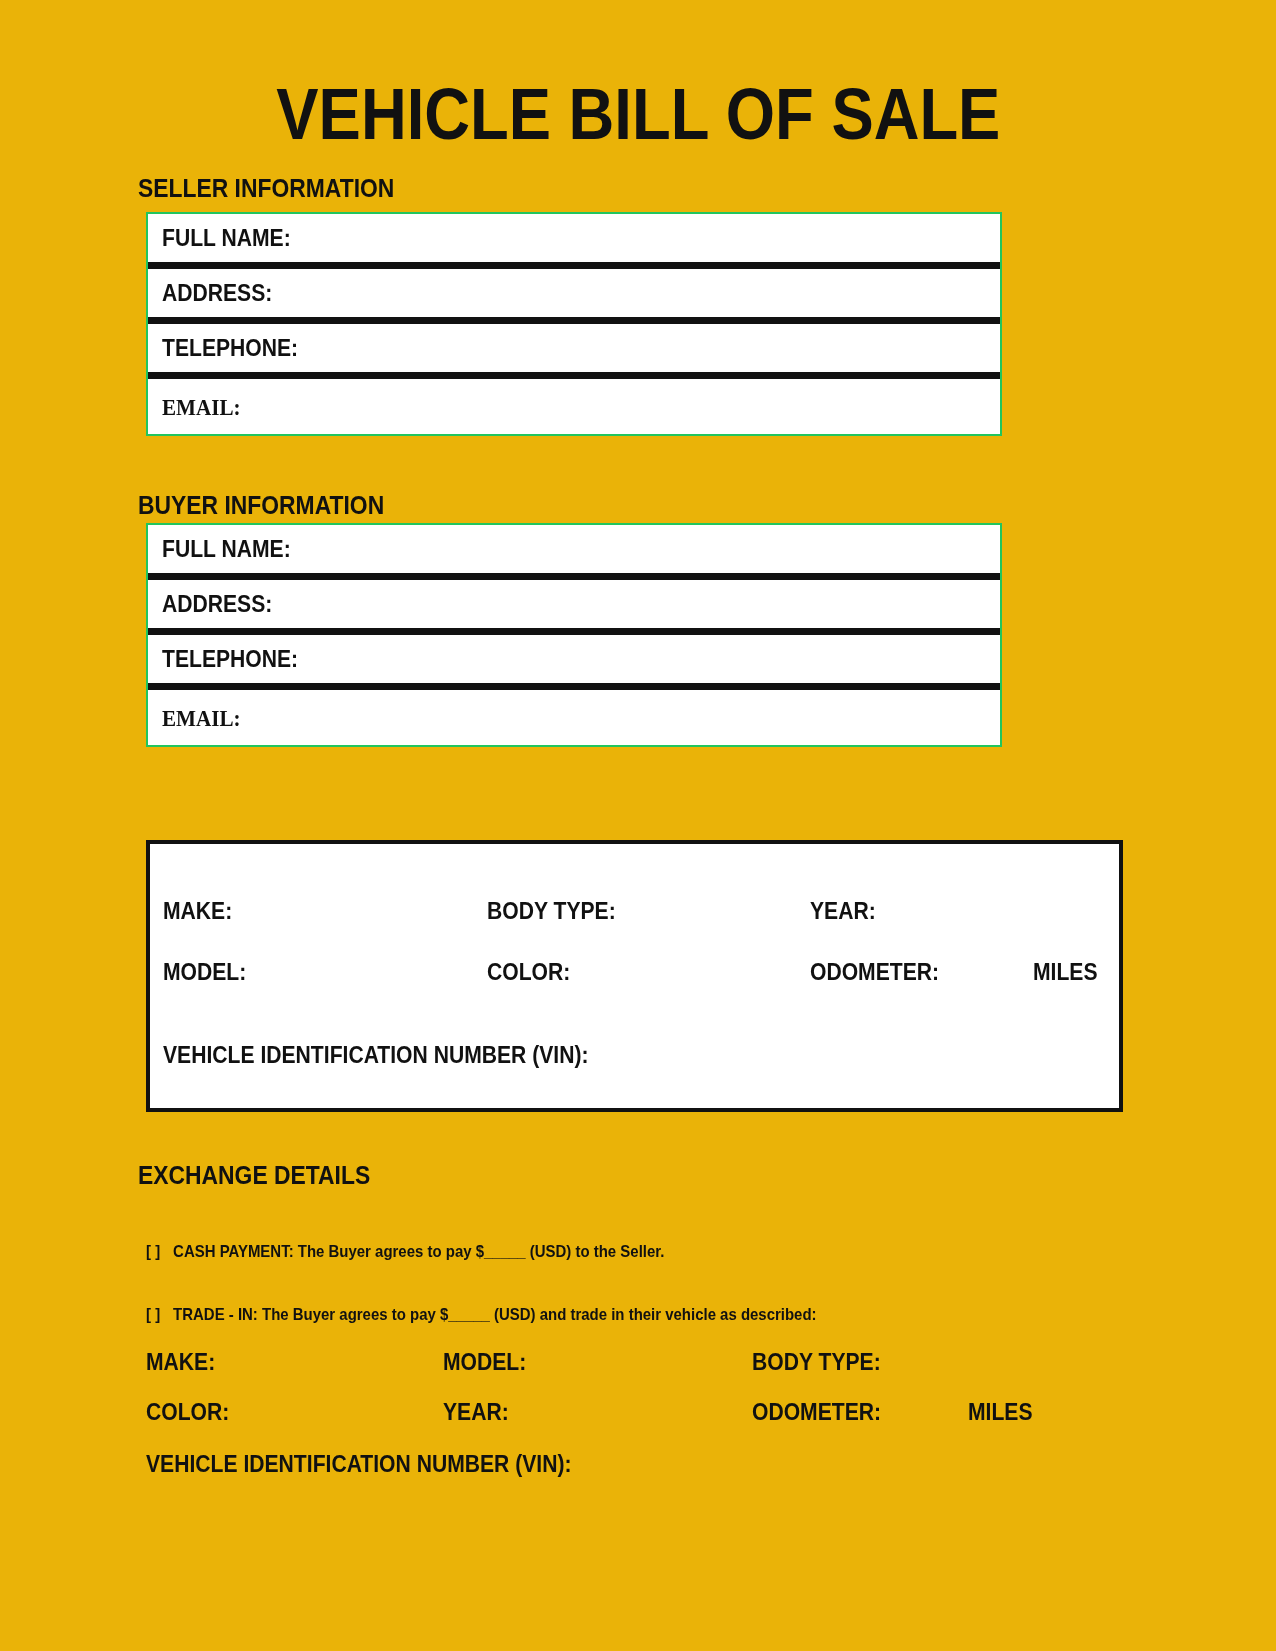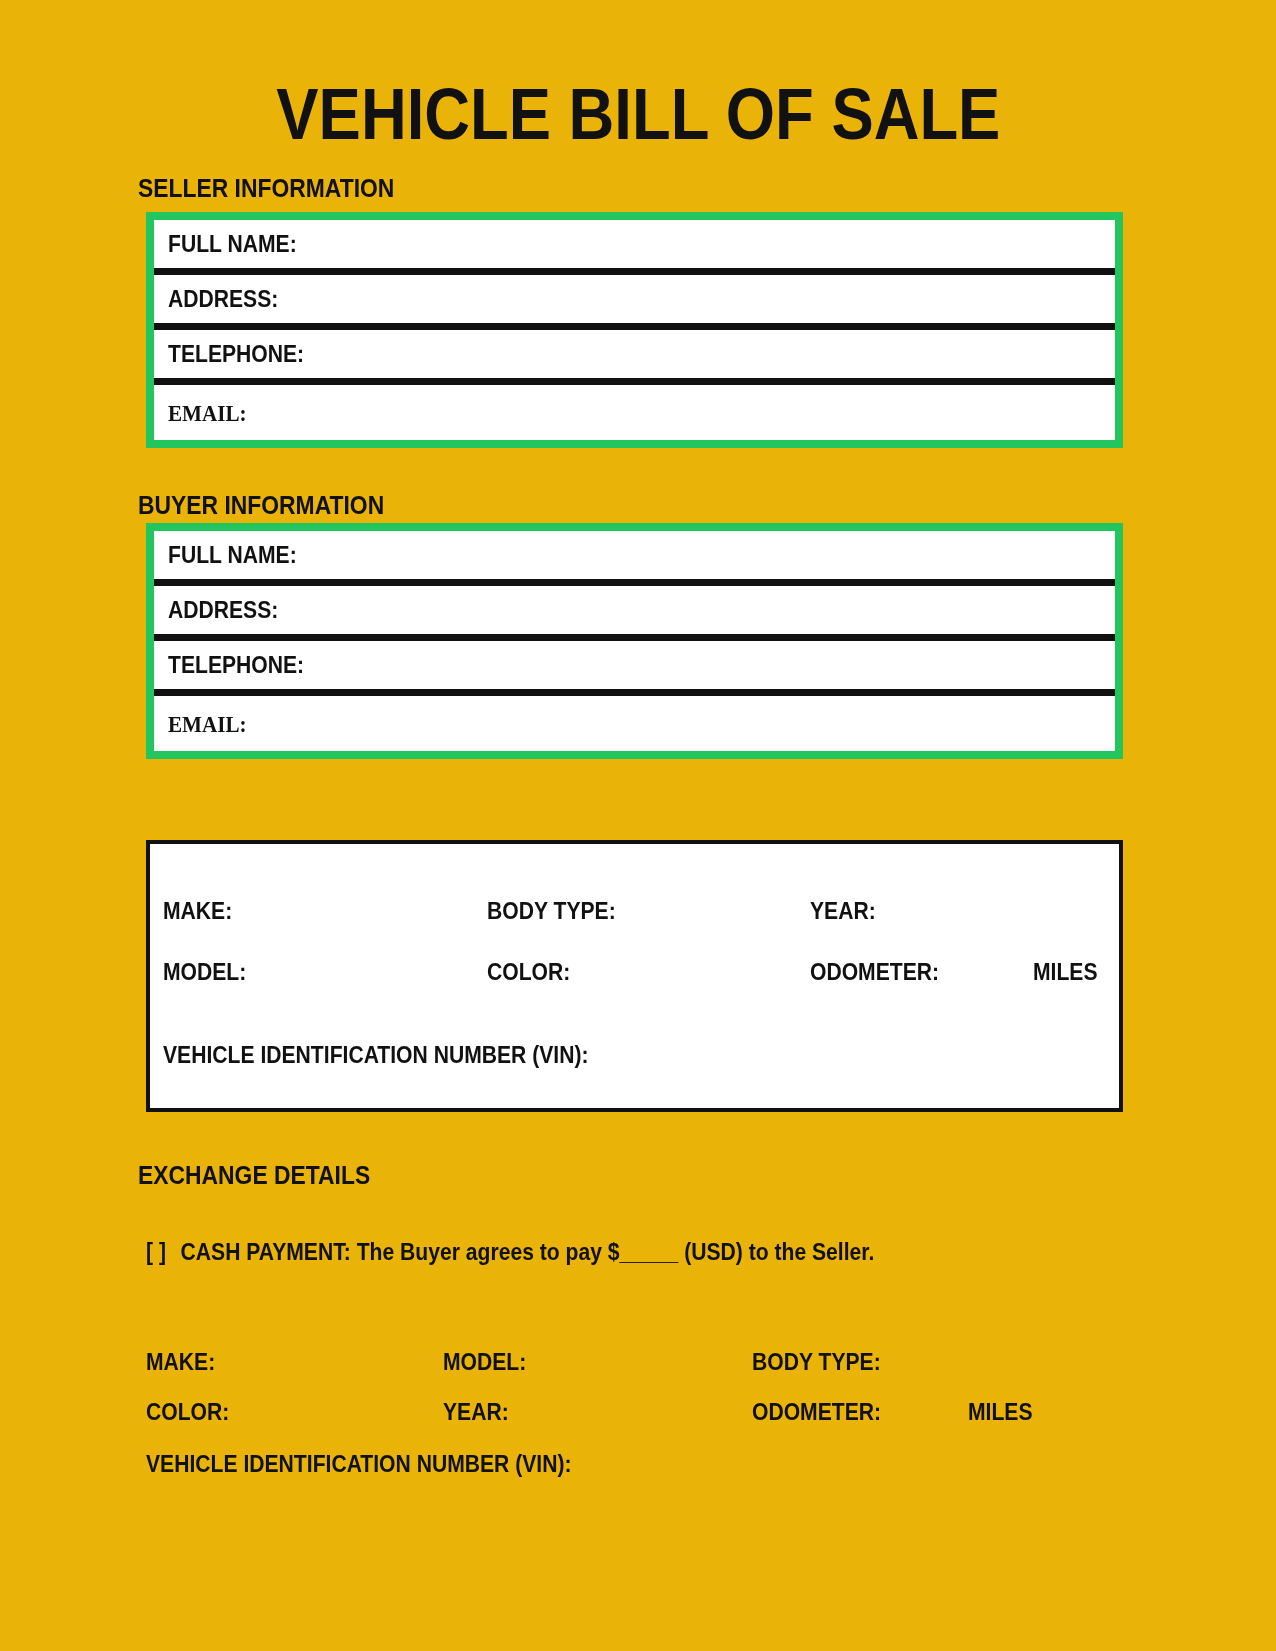--- a/index.html
+++ b/index.html
@@ -7,28 +7,28 @@
     position:relative; width:1276px; height:1651px; margin:0 auto;
     background:#eab308; color:#111111;
     font-family:"Liberation Sans", sans-serif; font-weight:bold;
     overflow:hidden;
   }
   
   .cond { display:inline-block; transform:scaleX(0.88); transform-origin:left center; white-space:nowrap; }
   .title { position:absolute; top:78px; left:0; width:100%; text-align:center; font-size:72px; line-height:72px; letter-spacing:0; }
   .title .cond { transform-origin:center center; }
   .sec-heading { position:absolute; left:138px; font-size:26px; line-height:26px; }
-  .info-box { position:absolute; left:146px; width:977px; border:8px solid #22c55e; box-sizing:border-box; background:#ffffff; }
+  .info-box { position:absolute; left:146px; width:856px; border:2px solid #22c55e; box-sizing:border-box; background:#ffffff; }
   .field-row { height:55px; border-bottom:7px solid #111111; display:flex; align-items:center; padding-left:14px; box-sizing:border-box; }
   .field-row:last-child { border-bottom:none;font-family:Liberation Serif, serif; }
   .lbl { font-size:24px; line-height:26px; }
   .desc-box { position:absolute; left:146px; top:840px; width:977px; height:272px; border:4px solid #111111; box-sizing:border-box; background:#ffffff; }
   .desc-row { position:absolute; left:0; width:100%; height:26px; }
   .pos { position:absolute; top:0; }
-  .ex-line { position:absolute; left:146px; font-size:24px; line-height:26px; white-space:nowrap; }
+  .ex-line { position:absolute; left:146px; font-size:17px; line-height:26px; white-space:nowrap; }
   .checkbox { margin-right:10px; }
   .ex-labels { position:absolute; left:146px; width:1060px; height:26px; }
 </style>
 </head>
 <body>
 
 <div class="page">
 
   <div class="title">
     <span class="cond">VEHICLE BILL OF SALE</span>
@@ -91,20 +91,26 @@
     <span class="cond">EXCHANGE DETAILS</span>
   </div>
 
   <div class="ex-line" style="top:1239px;">
     <span class="cond">
       <span class="checkbox">[ ]</span>
       <span>CASH PAYMENT: The Buyer agrees to pay $_____  (USD) to the Seller.</span>
     </span>
   </div>
 
+  <div class="ex-line" style="top:1302px;">
+    <span class="cond">
+      <span class="checkbox">[ ]</span>
+      <span>TRADE - IN: The Buyer agrees to pay $_____ (USD) and trade in their vehicle as described:</span>
+    </span>
+  </div>
 
   <div class="ex-labels" style="top:1349px;">
     <span class="pos lbl" style="left:0;"><span class="cond">MAKE:</span></span>
     <span class="pos lbl" style="left:297px;"><span class="cond">MODEL:</span></span>
     <span class="pos lbl" style="left:606px;"><span class="cond">BODY TYPE:</span></span>
   </div>
 
   <div class="ex-labels" style="top:1399px;">
     <span class="pos lbl" style="left:0;"><span class="cond">COLOR:</span></span>
     <span class="pos lbl" style="left:297px;"><span class="cond">YEAR:</span></span>

